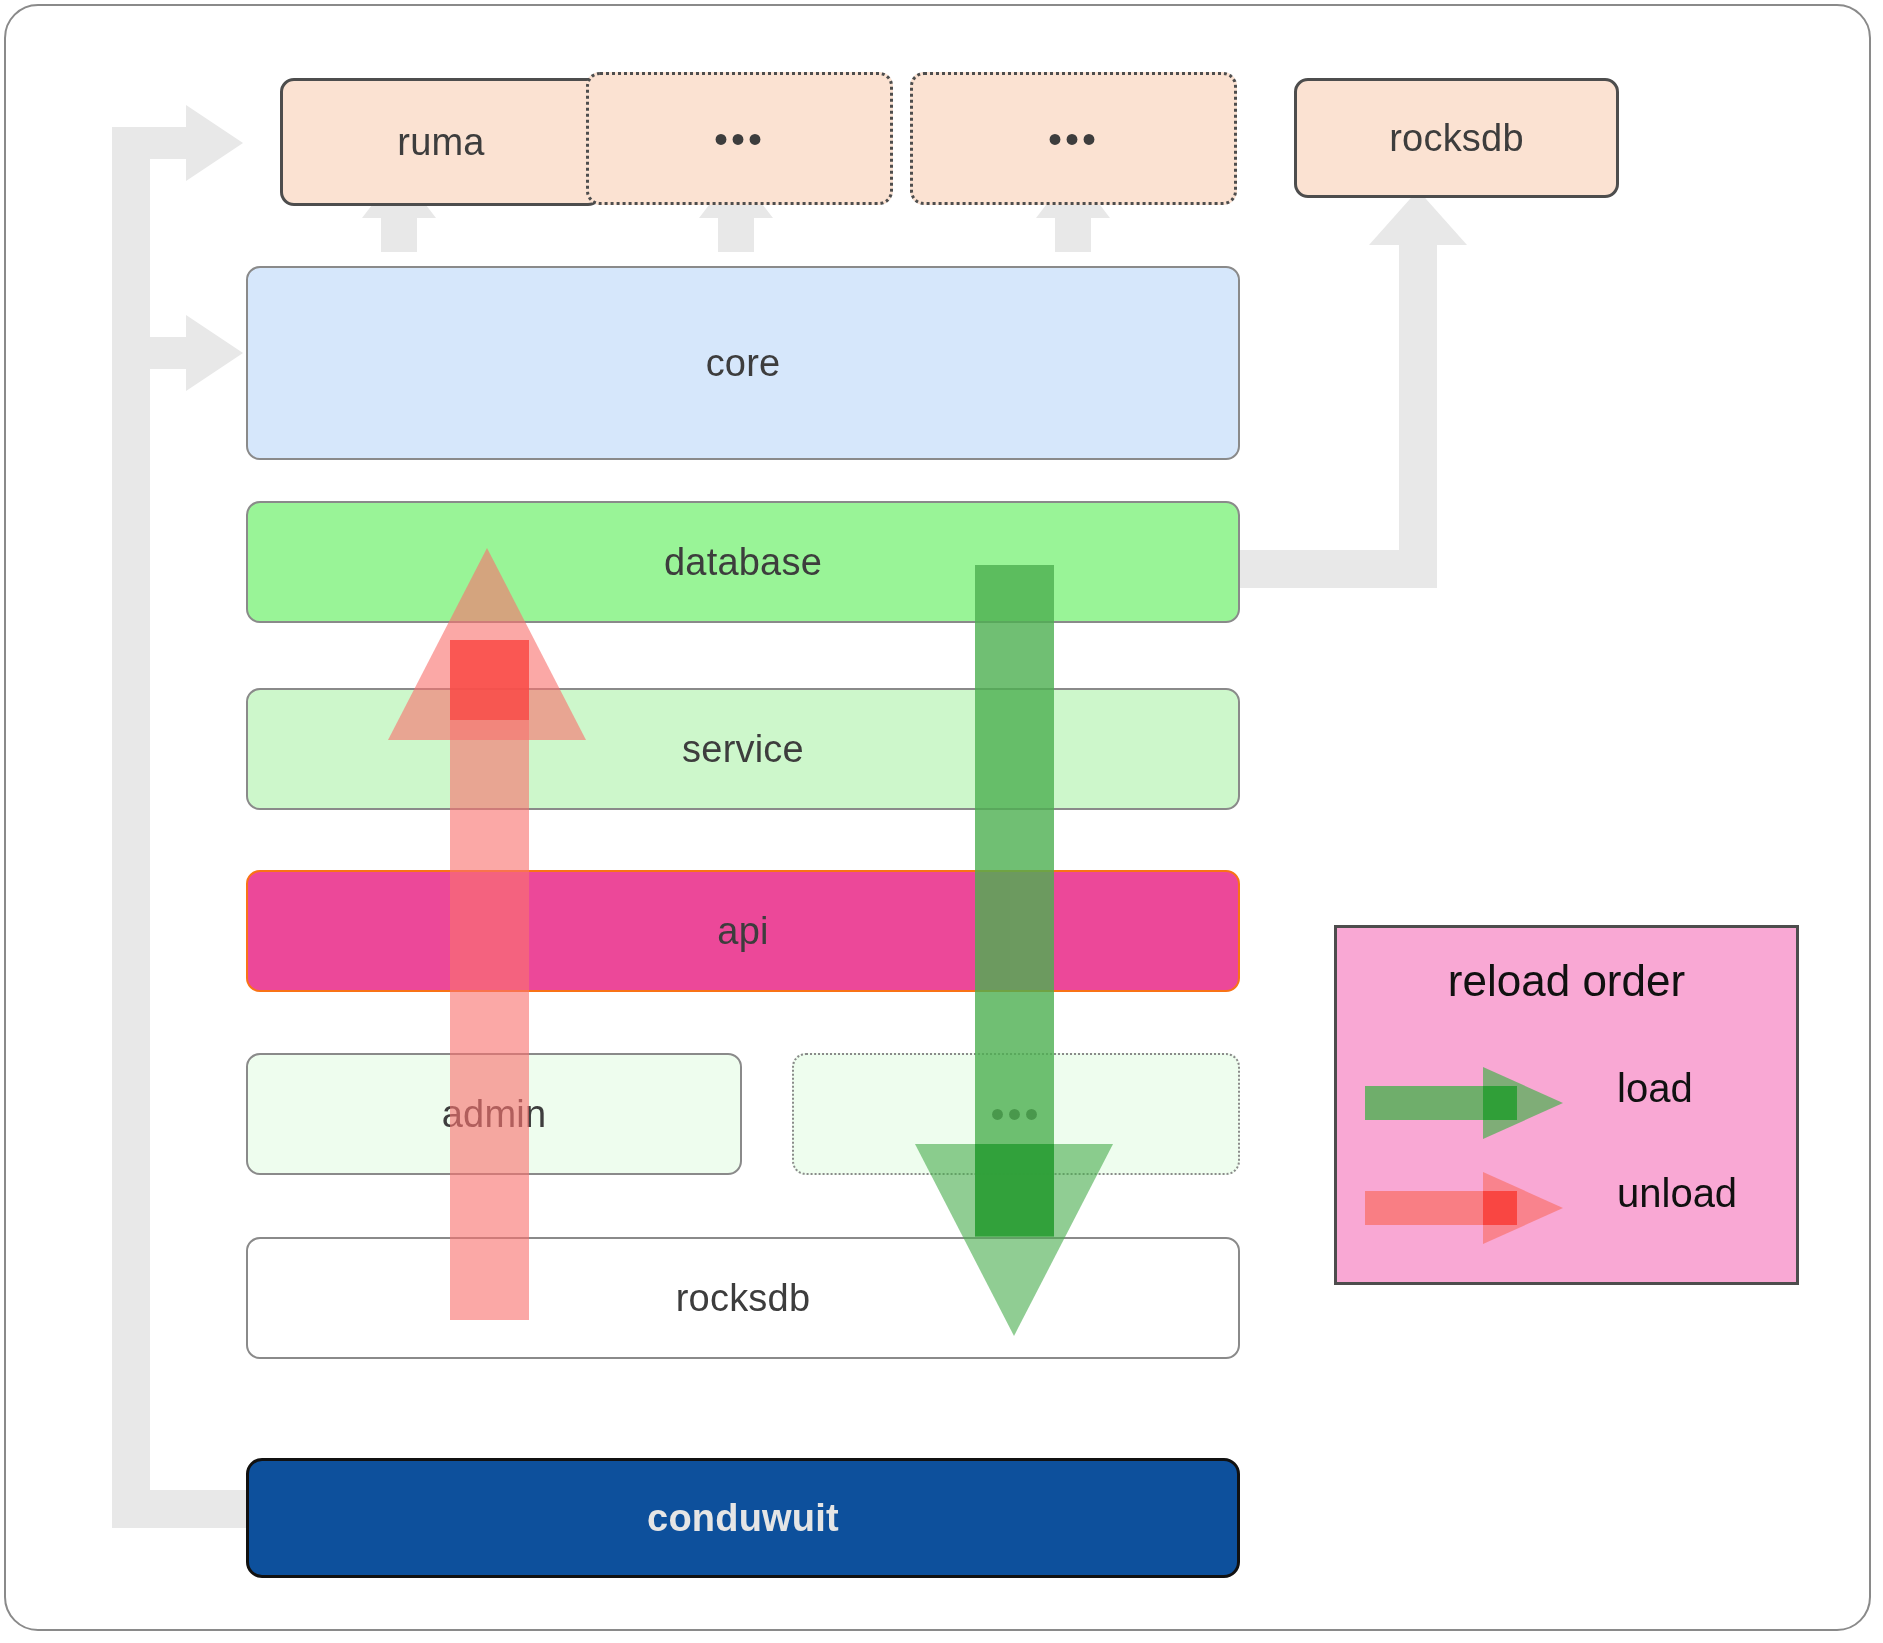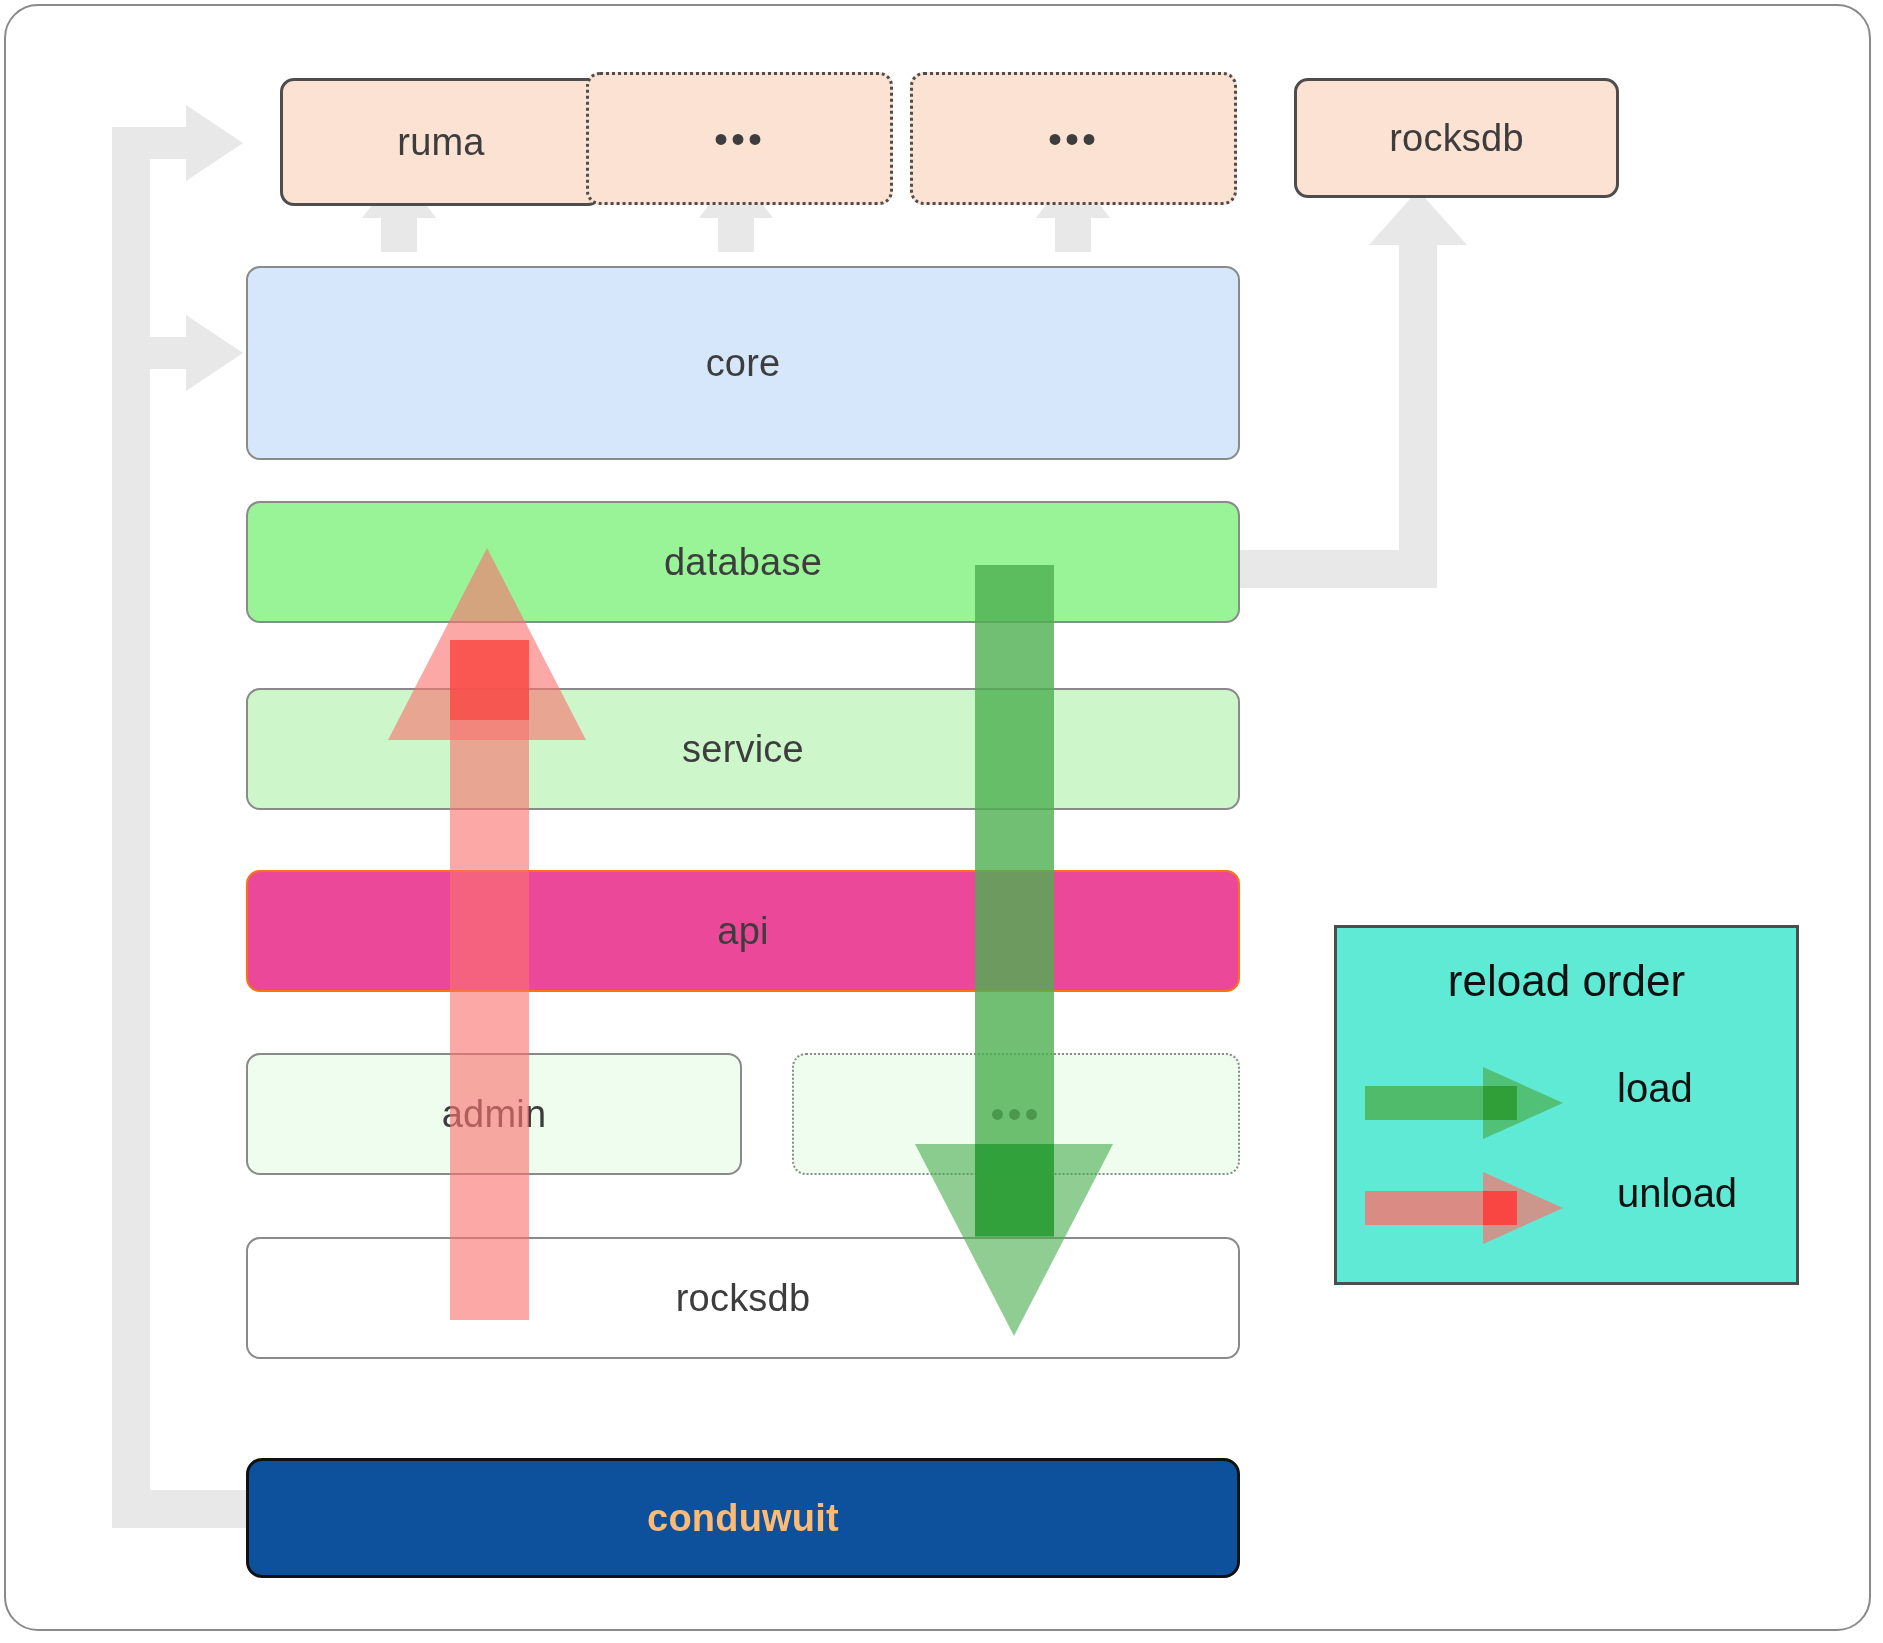--- a/index.html
+++ b/index.html
@@ -77,21 +77,21 @@
     background: #eefdee;
     border: 2px dotted #8a8a8a;
   }
   .router-box {
     background: #ffffff;
     border: 2px solid #8a8a8a;
   }
   .conduwuit-box {
     background: #0d509c;
     border: 3px solid #111111;
-    color: #fdba74;
+    color: #e5e5e5;
     font-weight: 700;
     border-radius: 16px;
   }
   .dotlabel {
     letter-spacing: 3px;
     font-size: 40px;
     line-height: 0.4;
   }
   
   #gray-layer, #flow-layer {
@@ -103,21 +103,21 @@
   }
   #gray-layer { z-index: 2; }
   #flow-layer { z-index: 9; }
   
   #legend {
     position: absolute;
     left: 1334px;
     top: 925px;
     width: 465px;
     height: 360px;
-    background: #5eead4;
+    background: #f9a8d4;
     border: 3px solid #4d4d4d;
     box-sizing: border-box;
     z-index: 7;
   }
   #legend-title {
     position: absolute;
     top: 28px;
     left: 0;
     width: 100%;
     text-align: center;

